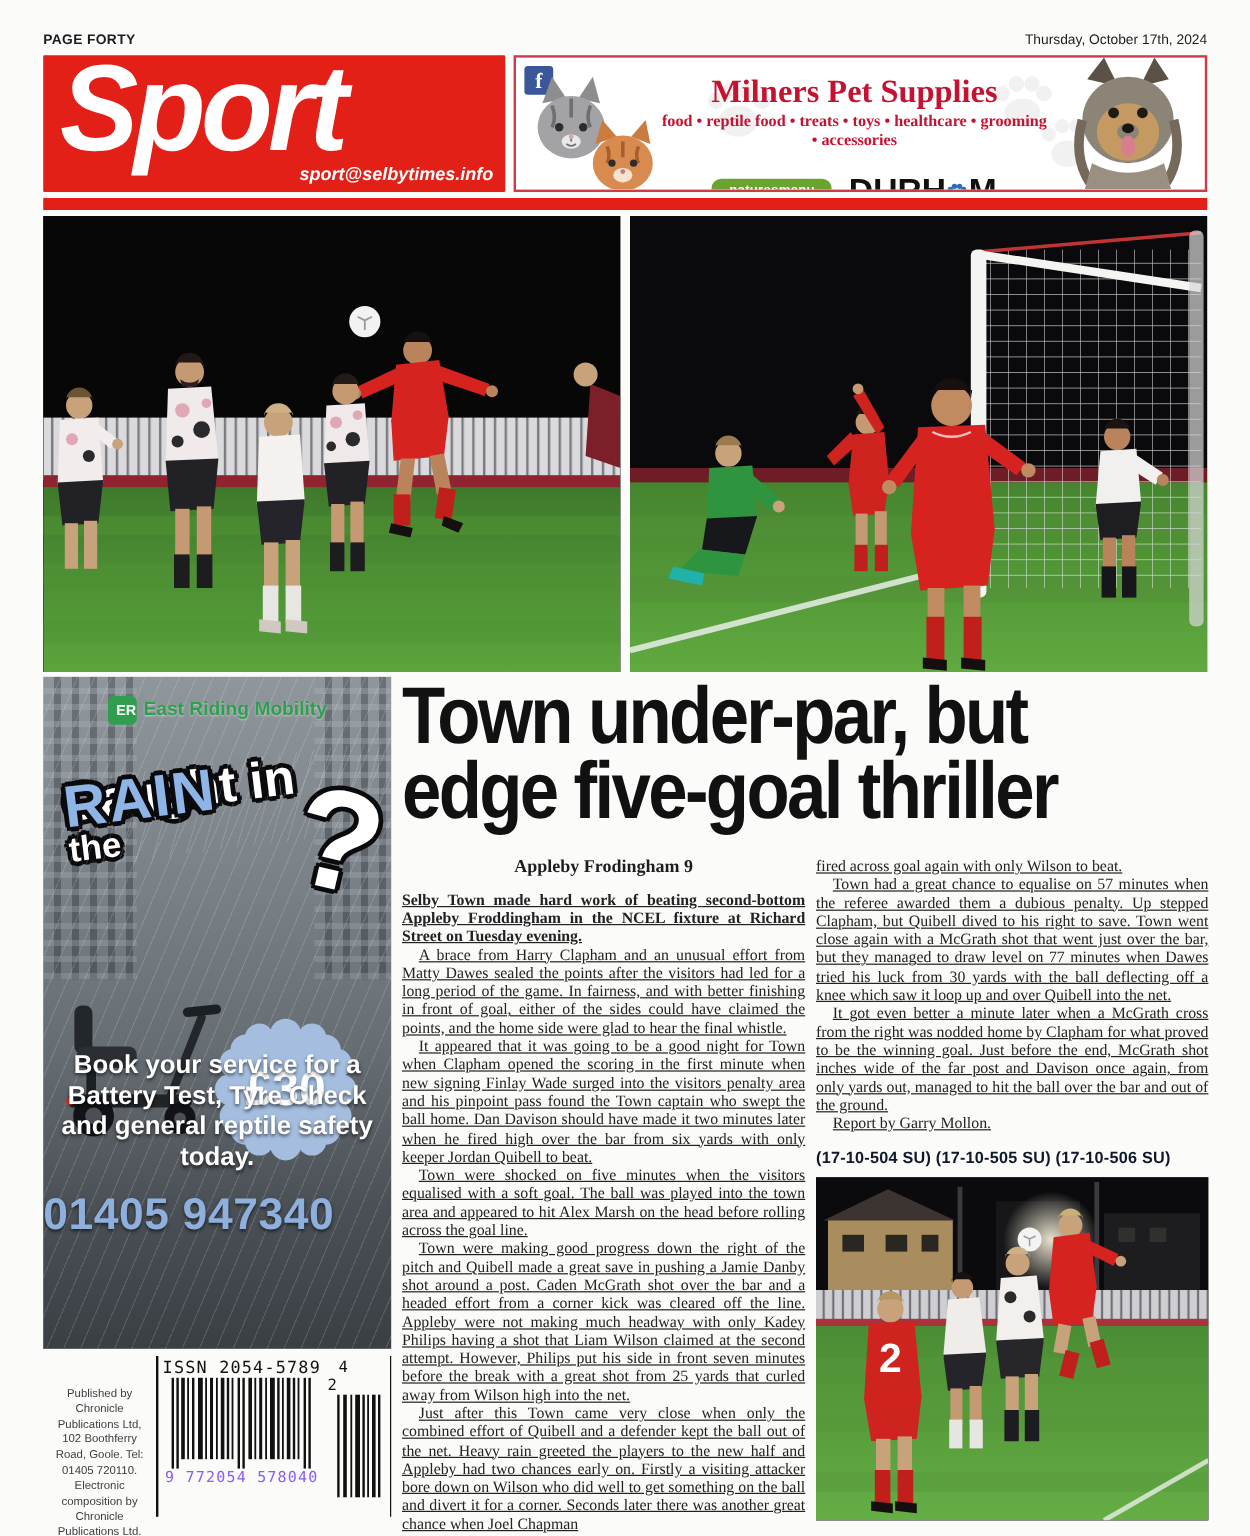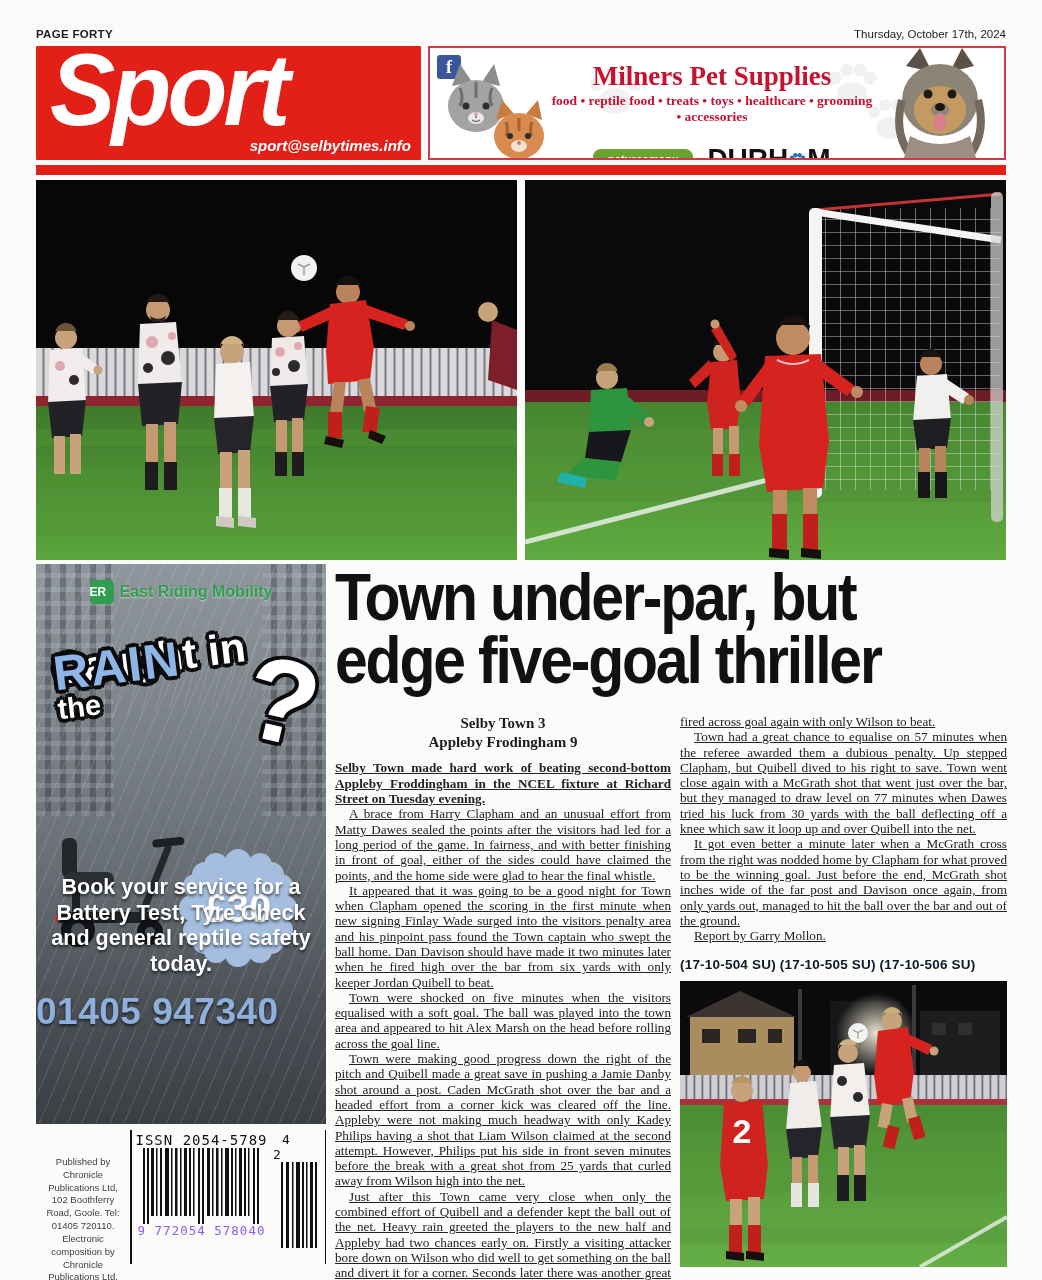--- a/index.html
+++ b/index.html
@@ -43,21 +43,21 @@
   .mainrow{display:flex;gap:9px;margin-top:4px;align-items:flex-start;}
   .leftcol{width:290px;flex:none;}
 
   
   .mobad{position:relative;width:290px;height:560px;overflow:hidden;color:#fff;
     background:linear-gradient(180deg,#8f969c 0%,#7a8187 30%,#666d73 55%,#4b5157 78%,#3a3f44 100%);}
   .mobad .bld{position:absolute;top:0;bottom:55%;opacity:.55;
     background-image:repeating-linear-gradient(180deg,transparent 0 9px,rgba(215,225,235,.3) 9px 14px),repeating-linear-gradient(90deg,transparent 0 9px,rgba(15,18,22,.5) 9px 15px);}
   .mobad .rain{position:absolute;inset:0;background:repeating-linear-gradient(113deg,rgba(255,255,255,.13) 0 1px,transparent 1px 13px);}
   .brandrow{position:relative;display:flex;justify-content:center;align-items:center;gap:6px;padding-top:16px;z-index:3;}
-  .erlogo{width:24px;height:24px;background:#2f9e4f;border-radius:5px;color:#fff;font-weight:bold;font-size:12px;text-align:left;line-height:24px;flex:none;}
+  .erlogo{width:24px;height:24px;background:#2f9e4f;border-radius:5px;color:#fff;font-weight:bold;font-size:12px;text-align:right;line-height:24px;flex:none;}
   .brandname{color:#2f9e4f;font-weight:bold;font-size:16px;text-shadow:0 1px 2px rgba(255,255,255,.55);}
   .caught{position:relative;z-index:3;transform:rotate(-7deg);margin:30px 0 0 18px;line-height:.95;}
   .ol{text-shadow:-3px -3px 0 #0b0b0d,3px -3px 0 #0b0b0d,-3px 3px 0 #0b0b0d,3px 3px 0 #0b0b0d,0 -4px 0 #0b0b0d,0 4px 0 #0b0b0d,-4px 0 0 #0b0b0d,4px 0 0 #0b0b0d;}
   .c1{font-size:42px;font-weight:800;color:#fff;letter-spacing:0;}
   .c2{display:flex;align-items:flex-end;gap:8px;margin-top:6px;}
   .c2 .the{font-size:29px;font-weight:800;color:#fff;}
   .c2 .rain{font-size:49px;font-weight:800;color:#8fb4e6;letter-spacing:2px;}
   .qmark{position:absolute;z-index:3;top:78px;right:8px;font-size:118px;font-weight:800;color:#fff;transform:rotate(13deg);line-height:1;}
   .scooter{position:absolute;z-index:2;left:6px;top:268px;}
   .badge{position:absolute;z-index:3;right:26px;top:282px;width:124px;height:124px;}
@@ -516,21 +516,20 @@
     </div>
 
     <div class="artcol art">
       <div class="headline">
         <div>Town under-par, but</div>
         <div>edge five-goal thriller</div>
       </div>
       <div class="bodywrap">
         <div class="bcol1">
           <div class="scoreblock">
-            <div>Selby Town 3</div>
             <div>Appleby Frodingham 9</div>
           </div>
           <p class="lead">Selby Town made hard work of beating second-bottom Appleby Froddingham in the NCEL fixture at Richard Street on Tuesday evening.</p>
           <p class="ind">A brace from Harry Clapham and an unusual effort from Matty Dawes sealed the points after the visitors had led for a long period of the game. In fairness, and with better finishing in front of goal, either of the sides could have claimed the points, and the home side were glad to hear the final whistle.</p>
           <p class="ind">It appeared that it was going to be a good night for Town when Clapham opened the scoring in the first minute when new signing Finlay Wade surged into the visitors penalty area and his pinpoint pass found the Town captain who swept the ball home. Dan Davison should have made it two minutes later when he fired high over the bar from six yards with only keeper Jordan Quibell to beat.</p>
           <p class="ind">Town were shocked on five minutes when the visitors equalised with a soft goal. The ball was played into the town area and appeared to hit Alex Marsh on the head before rolling across the goal line.</p>
           <p class="ind">Town were making good progress down the right of the pitch and Quibell made a great save in pushing a Jamie Danby shot around a post. Caden McGrath shot over the bar and a headed effort from a corner kick was cleared off the line. Appleby were not making much headway with only Kadey Philips having a shot that Liam Wilson claimed at the second attempt. However, Philips put his side in front seven minutes before the break with a great shot from 25 yards that curled away from Wilson high into the net.</p>
           <p class="ind">Just after this Town came very close when only the combined effort of Quibell and a defender kept the ball out of the net. Heavy rain greeted the players to the new half and Appleby had two chances early on. Firstly a visiting attacker bore down on Wilson who did well to get something on the ball and divert it for a corner. Seconds later there was another great chance when Joel Chapman</p>
         </div>
         <div class="bcol2">

